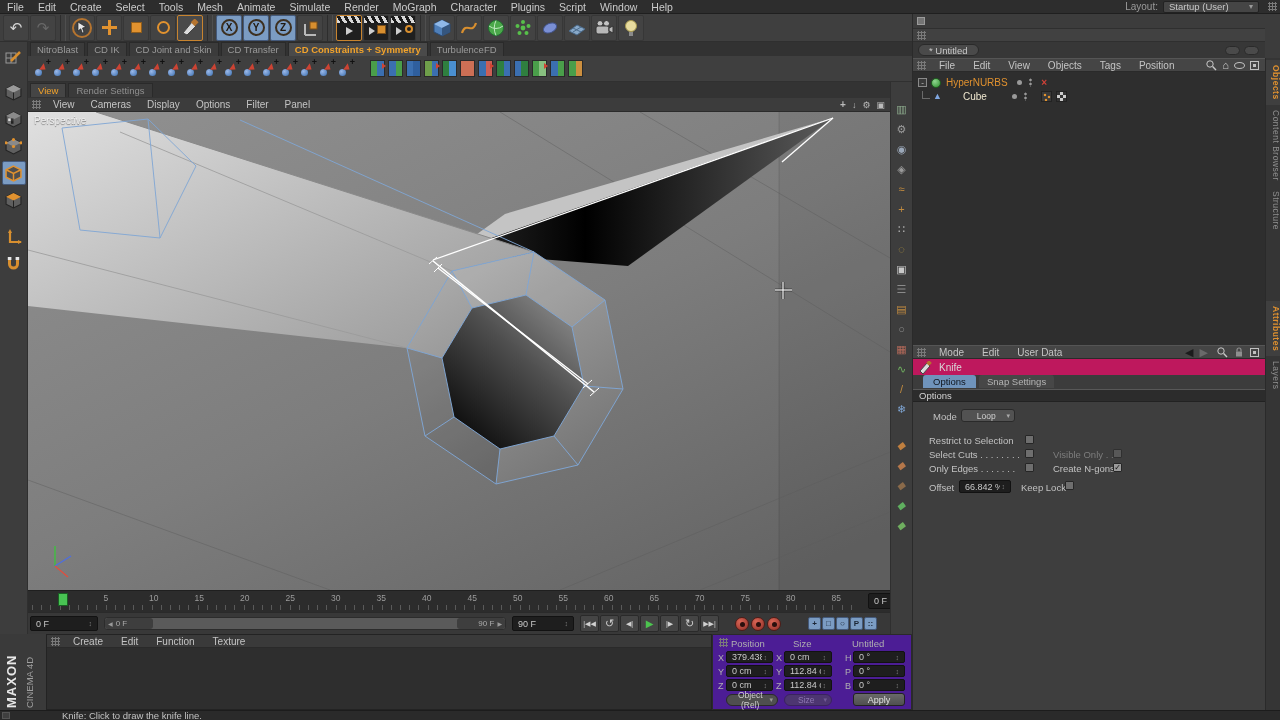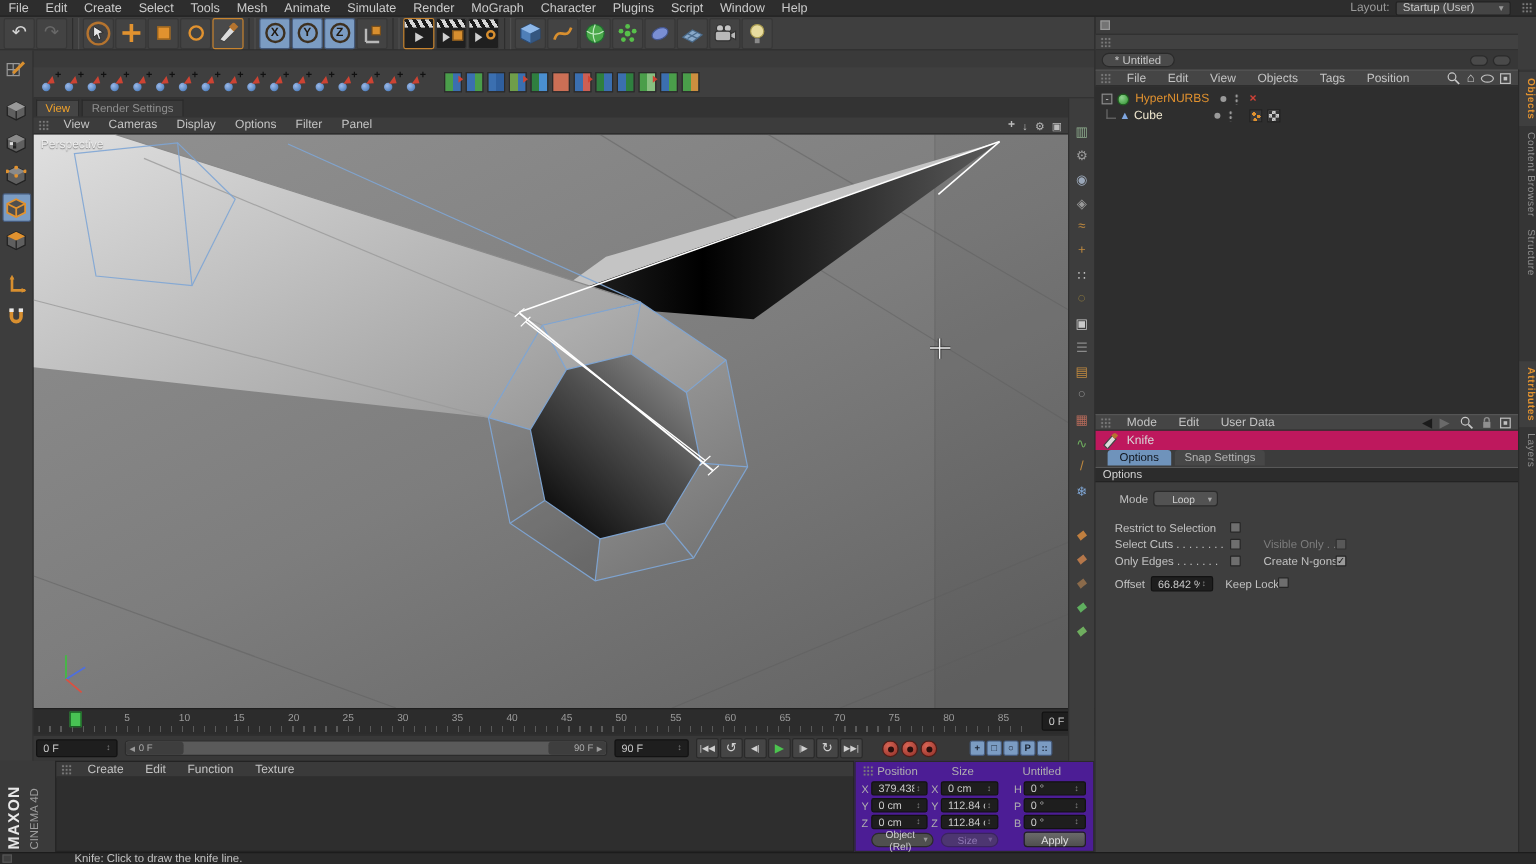--- a/index.html
+++ b/index.html
@@ -192,20 +192,28 @@
         </svg>
     </div>
     <div class="tb">
       <svg width="20" height="20" viewBox="0 0 20 20">
           <circle cx="10" cy="8" r="5.5" fill="#e8dc9f" stroke="#a89a4f"></circle>
           <rect x="8" y="14" width="4" height="4" fill="#8a8a8a"></rect>
         </svg>
     </div>
   </div>
 
+  <div class="abs flex" style="left:0;top:42px;width:912px;height:14px;background:#323232;padding-left:30px">
+    <span class="ptab">NitroBlast</span>
+    <span class="ptab">CD IK</span>
+    <span class="ptab">CD Joint and Skin</span>
+    <span class="ptab">CD Transfer</span>
+    <span class="ptab active">CD Constraints + Symmetry</span>
+    <span class="ptab">TurbulenceFD</span>
+  </div>
 
   <div class="abs" style="left:0;top:42px;width:28px;height:592px;background:#3d3d3d;border-right:1px solid #2f2f2f;padding-top:2px">
     <div class="ltb">
       <svg width="17" height="17" viewBox="0 0 17 17">
           <rect x="1" y="5" width="10" height="10" fill="none" stroke="#999"></rect>
           <line x1="1" y1="10" x2="11" y2="10" stroke="#999"></line>
           <line x1="6" y1="5" x2="6" y2="15" stroke="#999"></line>
           <line x1="6" y1="13" x2="15" y2="4" stroke="#d88f2f" stroke-width="2.5"></line>
         </svg>
     </div>
@@ -742,21 +750,21 @@
         <span style="margin-left:5px;font-size:10px;color:#e0912f">HyperNURBS</span>
         <span style="flex:1"></span>
         <span class="treedot" style="margin-right:7px"></span>
         <span class="coldots" style="margin-right:9px"></span>
         <span style="color:#d04238;font-weight:bold;font-size:10px;margin-right:218px">×</span>
       </div>
 
       <div class="abs flex" style="left:0;top:18px;width:352px;height:13px">
         <span style="width:8px;height:8px;border-left:1px solid #6a6a6a;border-bottom:1px solid #6a6a6a;margin-left:9px;margin-bottom:4px"></span>
         <span style="margin-left:3px;color:#7fa6e0;font-size:9px;line-height:9px">▲</span>
-        <span style="margin-left:3px;font-size:10px;color:#efe7cf">Cube</span>
+        <span style="margin-left:21px;font-size:10px;color:#efe7cf">Cube</span>
         <span style="flex:1"></span>
         <span class="treedot" style="margin-right:7px"></span>
         <span class="coldots" style="margin-right:14px"></span>
         <span style="width:11px;height:11px;background:#3a3a3a;border:1px solid #222;margin-right:4px;background-image:radial-gradient(circle at 3px 3px,#e1922f 1.4px,transparent 1.6px),radial-gradient(circle at 7px 5px,#e1922f 1.4px,transparent 1.6px),radial-gradient(circle at 4px 8px,#e1922f 1.4px,transparent 1.6px)"></span>
         <span style="width:11px;height:11px;border:1px solid #222;margin-right:198px;background-image:linear-gradient(45deg,#ccc 25%,transparent 25%,transparent 75%,#ccc 75%),linear-gradient(45deg,#ccc 25%,#333 25%,#333 75%,#ccc 75%);background-size:6px 6px;background-position:0 0,3px 3px"></span>
       </div>
     </div>
 
     <div class="abs flex" style="left:0;top:331px;width:352px;height:14px;background:#454545;border-top:1px solid #555;border-bottom:1px solid #2a2a2a">
       <span class="grip"></span>

